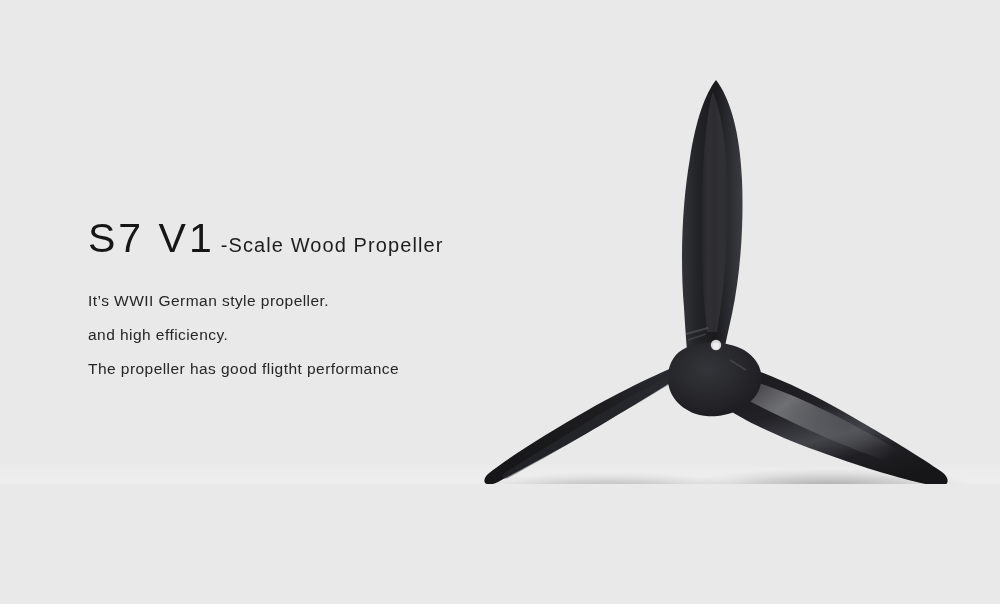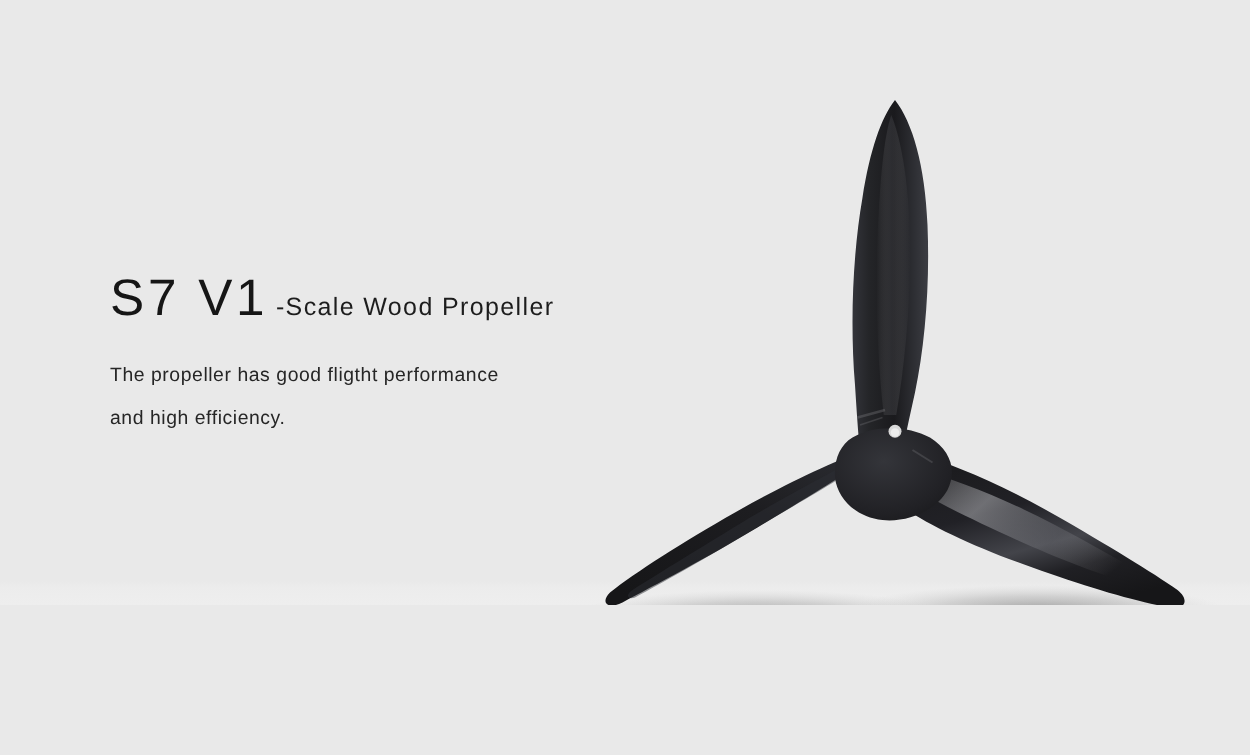--- a/index.html
+++ b/index.html
@@ -204,18 +204,19 @@
         <path d="M300 320 L 316 330" stroke="#7c7c80" stroke-width="1.6" fill="none"></path>
       </g>
     </svg>
   </div>
 
   <div class="copy-block">
     <h1 class="headline">
       <span class="model">S7 V1</span><span class="tagline">-Scale Wood Propeller</span>
     </h1>
     <ul class="features">
+      <li>It’s WWII German style propeller.</li>
+      <li>and high efficiency.</li>
       <li>The propeller has good fligtht performance</li>
-      <li>and high efficiency.</li>
     </ul>
   </div>
 
 </div>
 
 </body></html>

